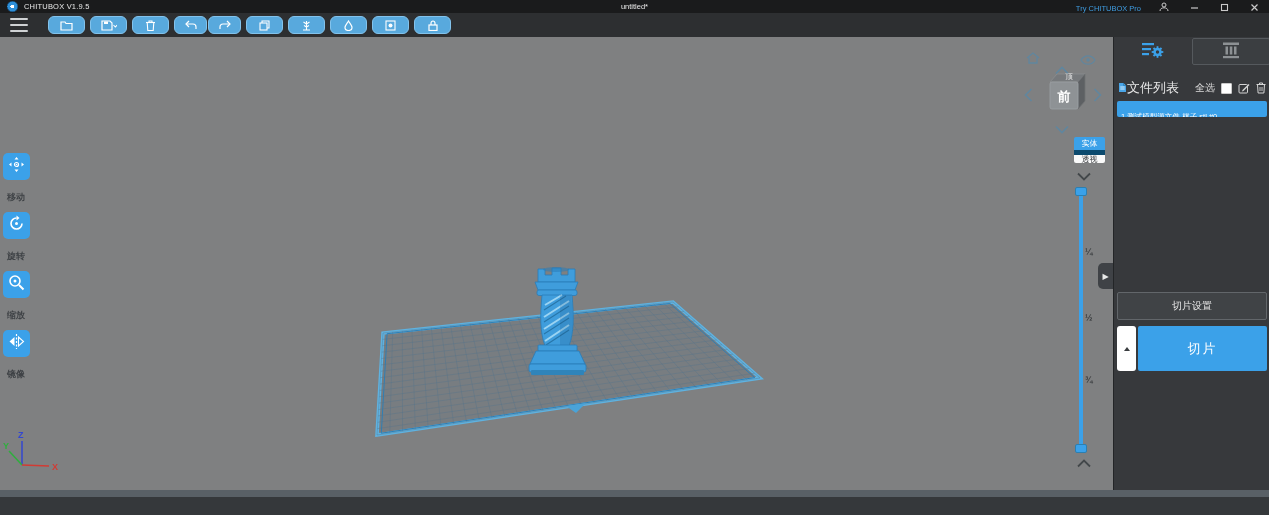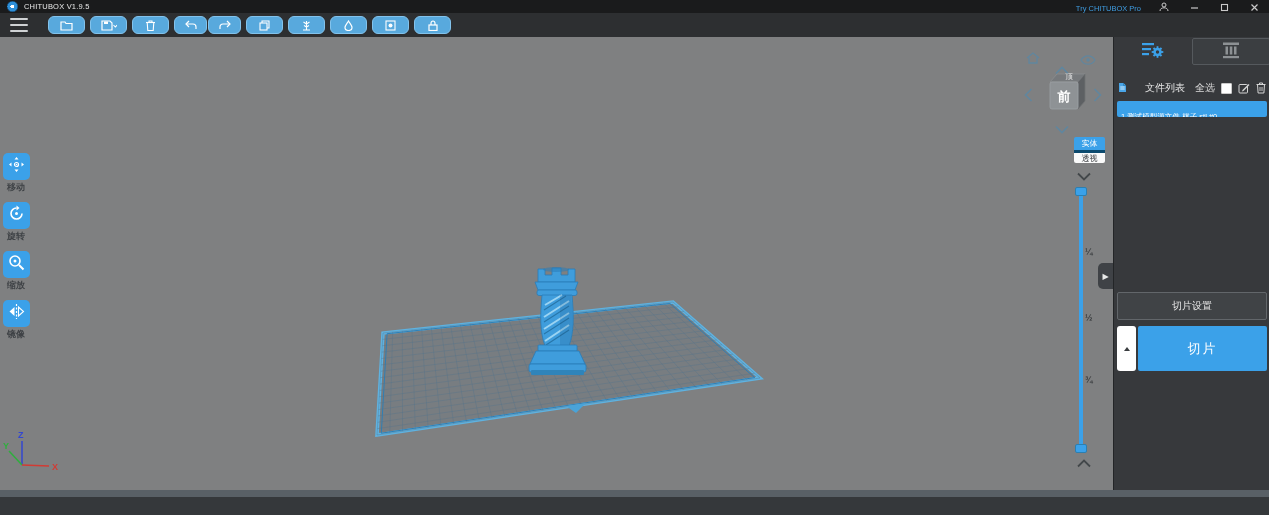--- a/index.html
+++ b/index.html
@@ -30,50 +30,50 @@
 
   
   .main { position:relative; height:453px; display:flex; }
   .viewport { position:relative; width:1113px; height:453px; background:var(--viewport-bg,#7f8081); overflow:hidden; }
   .scene { position:absolute; left:0; top:0; }
 
   
   .left-tools { position:absolute; left:1px; top:116px; width:30px; display:flex; flex-direction:column; gap:8px; }
   .ltool { display:flex; flex-direction:column; align-items:center; }
   .ltool .btn { width:27px; height:27px; border-radius:5px; background:var(--accent,#3ba1e9); display:flex; align-items:center; justify-content:center; cursor:pointer; }
-  .ltool .lbl { margin-top:1px; font-size:9px; color:#3f4246; font-weight:bold; }
+  .ltool .lbl { margin-top:11px; font-size:9px; color:#3f4246; font-weight:bold; }
 
   
   .nav-cluster { position:absolute; left:1022px; top:10px; width:82px; height:84px; }
   .nav-cluster .abs { position:absolute; }
   .cube-wrap { position:absolute; left:21px; top:24px; }
 
   
   .mode-btns { position:absolute; left:1074px; top:100px; width:31px; }
   .mode-btn { width:31px; height:13px; font-size:8px; display:flex; align-items:center; justify-content:center; cursor:pointer; }
   .mode-btn.solid { background:var(--accent,#3ba1e9); color:#fff; border-radius:2px 2px 0 0; }
-  .mode-btn.persp { background:#fafafa; color:#3a3d40; border-radius:0 0 2px 2px; border-top:3px solid #0c4a6e; }
+  .mode-btn.persp { background:#fafafa; color:#3a3d40; border-radius:0 0 2px 2px; border-top:5px solid #0c4a6e; }
 
   
   .zslider { position:absolute; left:1068px; top:130px; width:36px; height:306px; }
   .zslider .track { position:absolute; left:11px; top:24px; width:4px; height:258px; background:var(--accent,#3ba1e9); border-radius:2px; cursor:pointer; }
   .zslider .handle { position:absolute; left:7px; width:12px; height:9px; background:var(--accent,#3ba1e9); border:1px solid #2c7fb0; border-radius:2px; cursor:ns-resize; }
   .zslider .mark { position:absolute; left:17px; font-size:9px; color:#3c3f42; font-weight:bold; }
   .zslider svg { position:absolute; }
 
   
   .collapse-tab { position:absolute; left:1098px; top:226px; width:15px; height:26px; background:#3f4246; border-radius:5px 0 0 5px; display:flex; align-items:center; justify-content:center; color:#e8e8e8; font-size:8px; cursor:pointer; }
 
   
   .panel { position:relative; width:156px; height:453px; background:var(--panel-bg,#37393c); border-left:1px solid #232527; }
   .tabs { position:absolute; left:0; top:1px; width:156px; height:27px; display:flex; }
   .tab { width:78px; height:27px; display:flex; align-items:center; justify-content:center; cursor:pointer; }
   .tab.inactive { background:#3b3e41; border:1px solid #55595d; border-radius:2px; }
   .flist-head { position:absolute; left:4px; top:44px; width:148px; height:14px; display:flex; align-items:center; }
-  .flist-title { color:#e6e6e6; font-size:10px; margin-left:18px; }
+  .flist-title { color:#e6e6e6; font-size:13px; margin-left:0; }
   .flist-right { margin-left:auto; display:flex; align-items:center; gap:6px; }
   .selall { color:#dcdcdc; font-size:10px; }
   .chk { width:11px; height:11px; background:#fff; border:1px solid #c9c9c9; border-radius:1px; cursor:pointer; }
   .ficon { cursor:pointer; display:flex; }
   .fitem { position:absolute; left:3px; top:64px; width:150px; height:15px; background:var(--accent,#3ba1e9); border-radius:2px; color:#fff; font-size:7.5px; line-height:15px; padding:8px 4px; white-space:nowrap; overflow:hidden; text-overflow:ellipsis; cursor:pointer; }
   .slice-settings { position:absolute; left:3px; top:255px; width:150px; height:28px; background:#404346; border:1px solid #62666a; border-radius:2px; color:#e9e9e9; font-size:10px; display:flex; align-items:center; justify-content:center; cursor:pointer; }
   .slice-row { position:absolute; left:3px; top:289px; width:150px; height:45px; display:flex; gap:2px; }
   .slice-dd { width:19px; height:45px; background:#fff; border-radius:3px; display:flex; align-items:center; justify-content:center; cursor:pointer; }
   .slice-dd .caret { width:0; height:0; border-left:3px solid transparent; border-right:3px solid transparent; border-bottom:4px solid #3a3d40; }
   .slice-btn { flex:1; height:45px; background:var(--accent,#3ba1e9); border-radius:2px; color:#fff; font-size:13px; letter-spacing:2px; display:flex; align-items:center; justify-content:center; cursor:pointer; }
@@ -83,20 +83,21 @@
   .statusbar { height:18px; background:var(--statusbar-bg,#35383b); }
 </style>
 </head>
 <body>
 
 <div class="win">
 
   <div class="titlebar">
     <div class="logo"></div>
     <span class="app-title">CHITUBOX V1.9.5</span>
+    <span class="doc-title">untitled*</span>
     <div class="tb-right">
       <span class="pro-link">Try CHITUBOX Pro</span>
       <span class="winctl">
         <svg width="10" height="10" viewBox="0 0 10 10">
             <circle cx="5" cy="3" r="2" fill="none" stroke="#c9c9c9" stroke-width="1"></circle>
             <path d="M1 9c0-2.2 1.8-3.2 4-3.2S9 6.8 9 9" fill="none" stroke="#c9c9c9" stroke-width="1"></path>
           </svg>
       </span>
       <span class="winctl">
         <svg width="9" height="9" viewBox="0 0 9 9">

